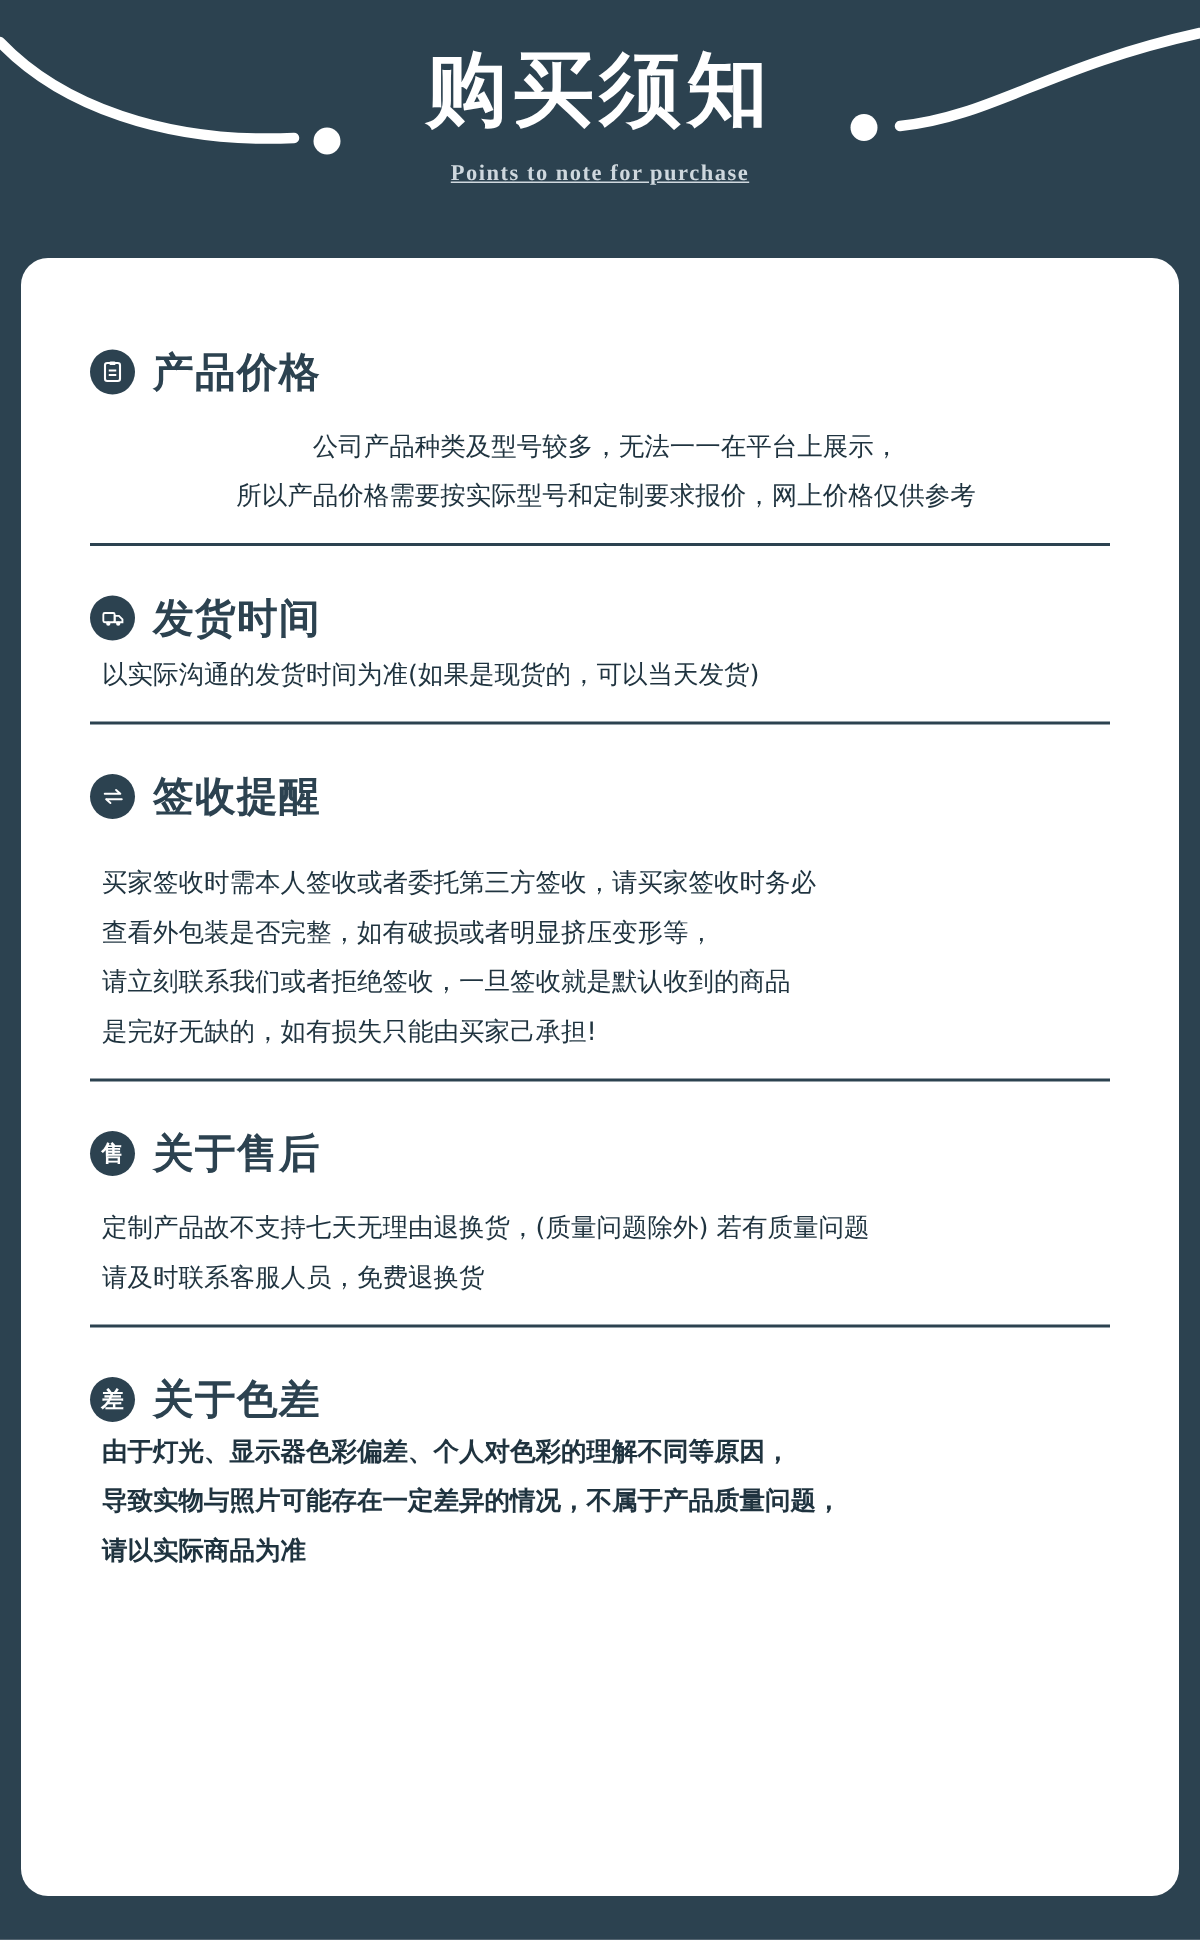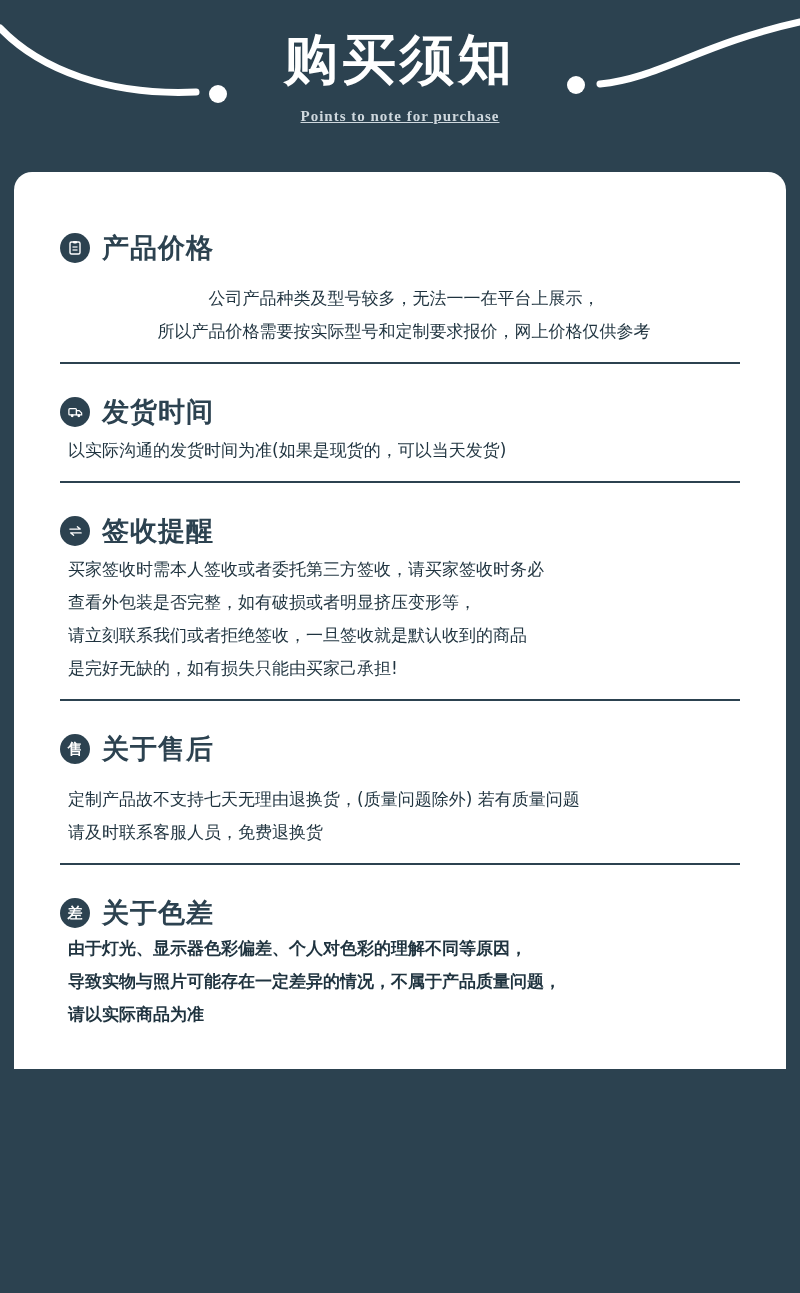--- a/index.html
+++ b/index.html
@@ -5,21 +5,21 @@
   * { box-sizing: border-box; margin: 0; padding: 0; }
   html, body {
     width: 800px;
     height: 1293px;
     background: #2c4250;
     font-family: "Liberation Sans", sans-serif;
   }
   .page {
     position: relative;
     width: 800px;
-    height: 1069px;
+    height: 1293px;
     background: #2c4250;
     overflow: hidden;
   }
 
   
   .header {
     position: relative;
     height: 172px;
     width: 100%;
   }
@@ -114,21 +114,21 @@
   .divider {
     height: 2px;
     background: #2c4250;
     margin: 14px 0 26px 0;
   }
   .section:last-child .divider { display: none; }
 
   
   .s-price .sec-body { margin-top: 16px; text-align: center; }
   .s-ship .sec-body { margin-top: 4px; }
-  .s-sign .sec-body { margin-top: 4px; }
+  .s-sign .sec-body { margin-top: 24px; }
   .s-after .sec-body { margin-top: 16px; }
   .s-color .sec-body { margin-top: 1px; font-weight: bold; }
 
   .s-price .divider { margin-bottom: 30px; }
   .s-ship .divider { margin-bottom: 30px; }
   .s-sign .divider { margin-bottom: 30px; }
   .s-after .divider { margin-bottom: 30px; }
 </style>
 </head>
 <body>

